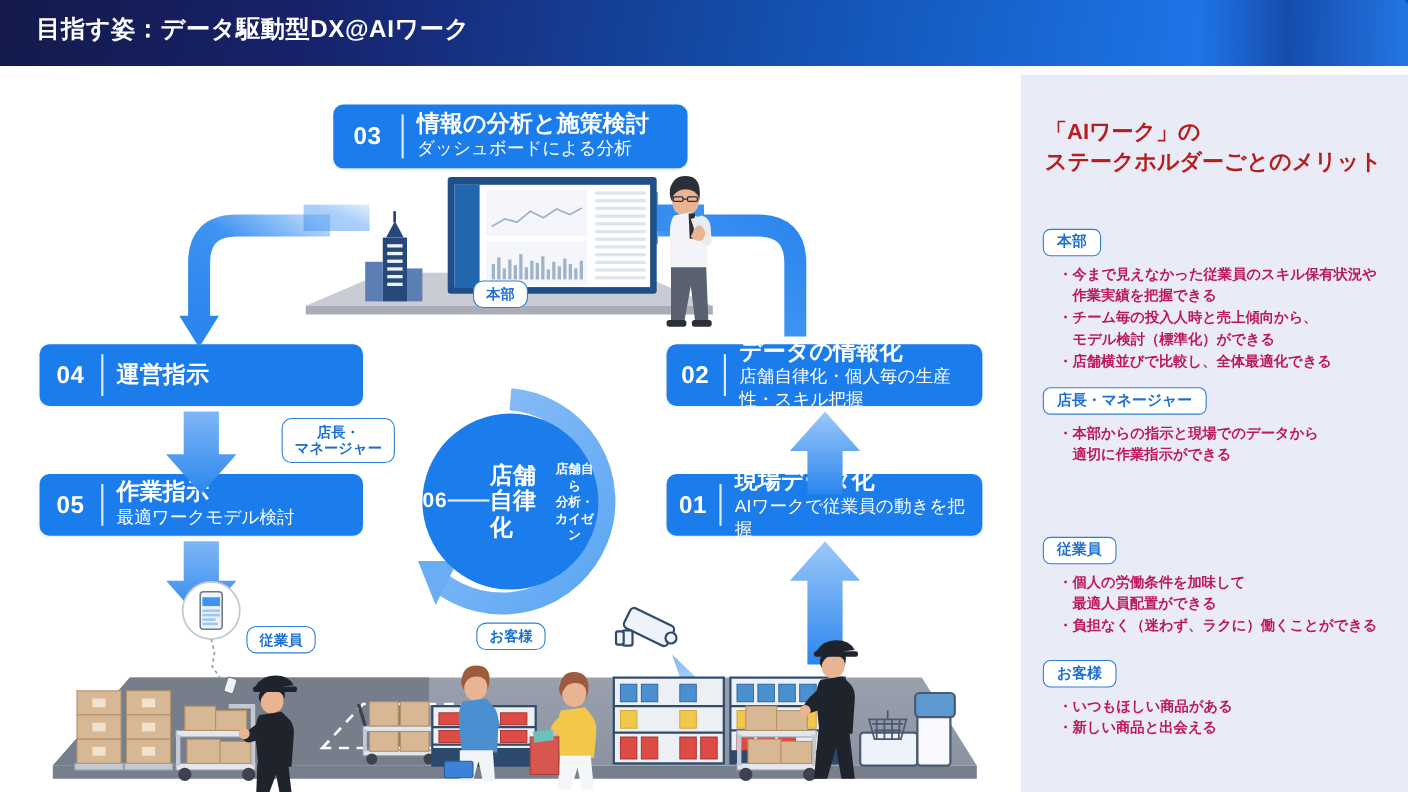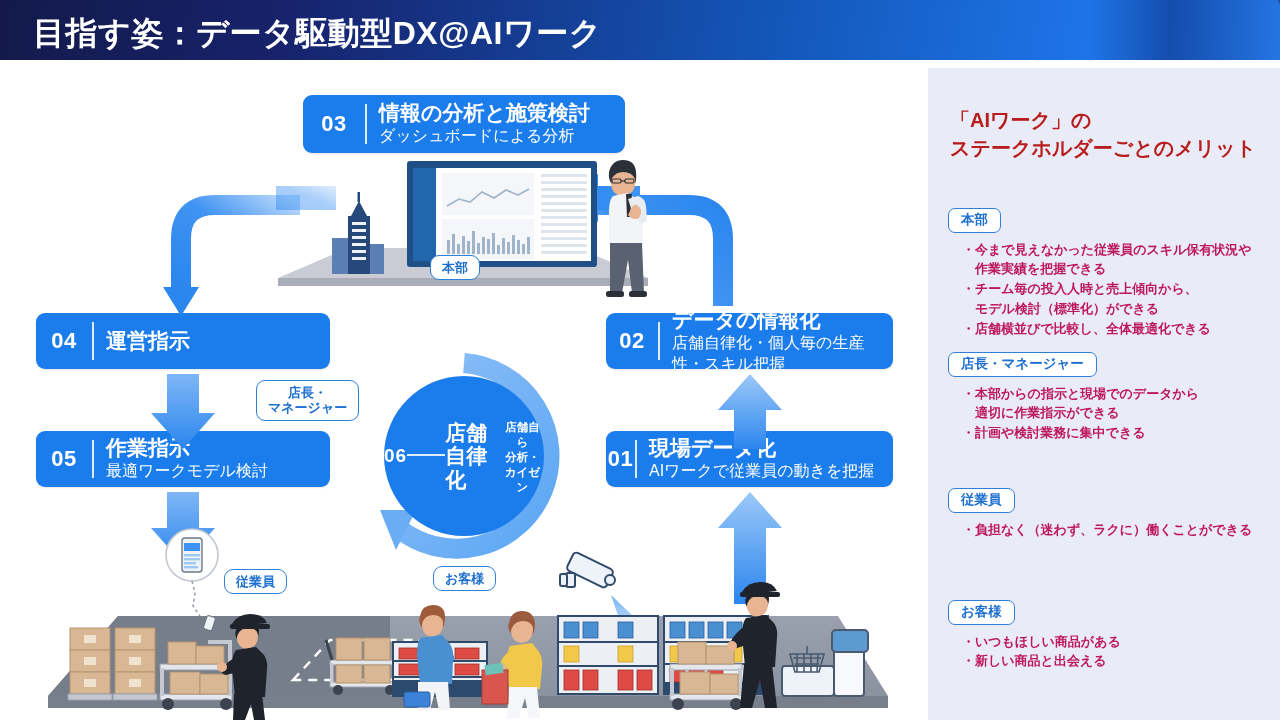--- a/index.html
+++ b/index.html
@@ -21,21 +21,21 @@
     position:absolute; right:-120px; top:-160px; width:420px; height:420px;
     border-radius:50%;
     background: radial-gradient(circle at 30% 70%, rgba(8,30,90,0.0) 52%, #0c2f86 53%, #0a2a78 100%);
   }
   #header .swoosh2 {
     position:absolute; right:-10px; top:0px; width:200px; height:60px;
     background: linear-gradient(90deg, rgba(10,40,120,0) 0%, rgba(10,40,120,0.55) 40%, rgba(13,70,190,0.15) 100%);
   }
   #header-title {
     position:absolute; left:33px; top:12px;
-    color:#ffffff; font-size:32px; font-weight:700; letter-spacing:0.5px;
+    color:#ffffff; font-size:22px; font-weight:700; letter-spacing:0.5px;
     white-space:nowrap;
   }
 
   
   #sidebar {
     position:absolute; left:928px; top:68px; width:352px; height:652px;
     background:#e9ecf6;
   }
   #sidebar-title {
     position:absolute; left:22px; top:38px; width:320px;
@@ -78,21 +78,21 @@
 
   #step03 { left:303px; top:27px;  width:322px; height:58px; }
   #step03 .num { width:62px; }
   #step04 { left:36px;  top:245px; width:294px; height:56px; }
   #step04 .num { width:56px; }
   #step05 { left:36px;  top:363px; width:294px; height:56px; }
   #step05 .num { width:56px; }
   #step02 { left:606px; top:245px; width:287px; height:56px; }
   #step02 .num { width:52px; }
   #step01 { left:606px; top:363px; width:287px; height:56px; }
-  #step01 .num { width:29px; }
+  #step01 .num { width:48px; }
 
   
   #circle-wrap { position:absolute; left:358px; top:282px; width:212px; height:212px; }
   #circle-core {
     position:absolute; left:26px; top:26px; width:160px; height:160px;
     border-radius:50%; background:#1b7cec; color:#fff;
     display:flex; flex-direction:row; align-items:center; justify-content:center;
     z-index:3;
   }
   #circle-core .c-num { font-size:19px; font-weight:700; letter-spacing:1px; }
@@ -573,23 +573,24 @@
         <div class="sb-group" style="top: 140px;"><div class="sb-chip">本部</div><div class="sb-list">
             <div class="sb-item">・今まで見えなかった従業員のスキル保有状況や
 　作業実績を把握できる</div>
             <div class="sb-item">・チーム毎の投入人時と売上傾向から、
 　モデル検討（標準化）ができる</div>
             <div class="sb-item">・店舗横並びで比較し、全体最適化できる</div>
           </div></div>
         <div class="sb-group" style="top: 284px;"><div class="sb-chip">店長・マネージャー</div><div class="sb-list">
             <div class="sb-item">・本部からの指示と現場でのデータから
 　適切に作業指示ができる</div>
-            <div class="sb-item">・計画や検討業務に集中できる</div>
           </div></div>
         <div class="sb-group" style="top: 420px;"><div class="sb-chip">従業員</div><div class="sb-list">
+            <div class="sb-item">・個人の労働条件を加味して
+　最適人員配置ができる</div>
             <div class="sb-item">・負担なく（迷わず、ラクに）働くことができる</div>
           </div></div>
         <div class="sb-group" style="top: 532px;"><div class="sb-chip">お客様</div><div class="sb-list">
             <div class="sb-item">・いつもほしい商品がある</div>
             <div class="sb-item">・新しい商品と出会える</div>
           </div></div>
       </div>
   </div>
 
 </div>

